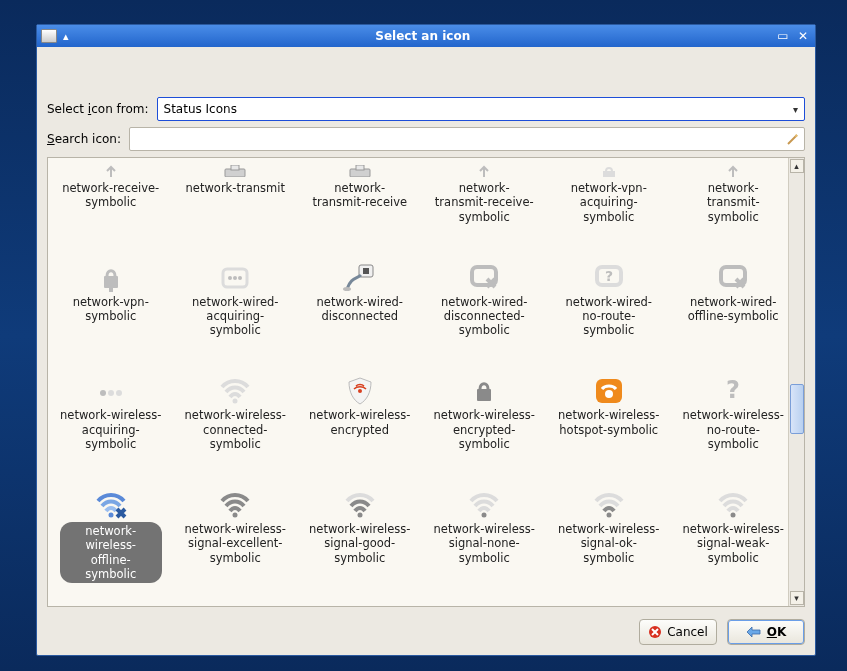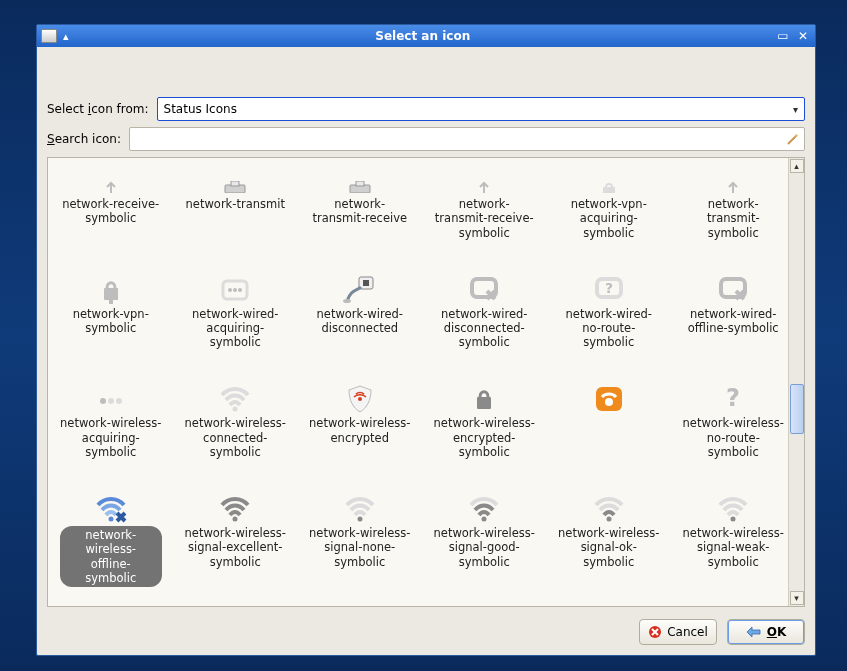--- a/index.html
+++ b/index.html
@@ -71,21 +71,21 @@
     width:14px; height:14px; background:#f4f1e8; border:1px solid #b8b4a8;
     font-size:9px; line-height:12px; text-align:center; color:#333; margin:1px 0;
   }
   .scrollbar .sb-track { flex:1; width:14px; position:relative; }
   .scrollbar .sb-thumb {
     position:absolute; left:0; width:14px; height:50px; top:210px;
     background:linear-gradient(90deg,#d8e4f8,#b8d0f0);
     border:1px solid #7a9ed8; border-radius:2px;
   }
   .grid {
-    flex:1; overflow:hidden; padding:20px 2px 4px 10px;
+    flex:1; overflow:hidden; padding:4px 2px 4px 10px;
     display:grid; grid-template-columns: repeat(6, 1fr);
     column-gap:2px; row-gap:10px;gap:19px;
   }
   .cell {
     display:flex; flex-direction:column; align-items:center; text-align:center;
     font-size:11.5px; line-height:1.25; color:#222; cursor:pointer;
     padding:2px 2px 4px 2px;
   }
   .cell .ico {
     width:36px; height:28px; margin-bottom:3px; display:flex;
@@ -300,20 +300,21 @@
             <div class="lbl">network-wireless-encrypted-symbolic</div>
           </div>
           <div class="cell">
             <div class="ico">
               <svg width="30" height="28" viewBox="0 0 30 28">
                 <rect x="2" y="2" width="26" height="24" rx="6" fill="#ef8a1c"></rect>
                 <path d="M8 12 C11 8 19 8 22 12" stroke="#fff" stroke-width="3" fill="none"></path>
                 <circle cx="15" cy="17" r="4" fill="#fff"></circle>
               </svg>
             </div>
+            <div class="lbl">network-wireless-hotspot-symbolic</div>
           </div>
           <div class="cell">
             <div class="ico">
               <svg width="24" height="26" viewBox="0 0 24 26">
                 <text x="12" y="20" text-anchor="middle" font-size="24" font-weight="bold" fill="#bdbdbd">?</text>
               </svg>
             </div>
             <div class="lbl">network-wireless-no-route-symbolic</div>
           </div>
           <div class="cell selected">
@@ -336,37 +337,37 @@
     <path d="M11 19 C14 15 18 15 21 19" stroke="#8a8a8a" stroke-width="4" fill="none"></path>
     <circle cx="16" cy="23" r="2.5" fill="#8a8a8a"></circle>
   </svg>
             </div>
             <div class="lbl">network-wireless-signal-excellent-symbolic</div>
           </div>
           <div class="cell">
             <div class="ico">
               <svg width="32" height="26" viewBox="0 0 32 26">
     <path d="M3 9 C10 1 22 1 29 9" stroke="#dcdcdc" stroke-width="4" fill="none"></path>
+    <path d="M7 14 C12 8 20 8 25 14" stroke="#8a8a8a" stroke-width="4" fill="none"></path>
+    <path d="M11 19 C14 15 18 15 21 19" stroke="#8a8a8a" stroke-width="4" fill="none"></path>
+    <circle cx="16" cy="23" r="2.5" fill="#8a8a8a"></circle>
+  </svg>
+            </div>
+            <div class="lbl">network-wireless-signal-good-symbolic</div>
+          </div>
+          <div class="cell">
+            <div class="ico">
+              <svg width="32" height="26" viewBox="0 0 32 26">
+    <path d="M3 9 C10 1 22 1 29 9" stroke="#dcdcdc" stroke-width="4" fill="none"></path>
     <path d="M7 14 C12 8 20 8 25 14" stroke="#dcdcdc" stroke-width="4" fill="none"></path>
     <path d="M11 19 C14 15 18 15 21 19" stroke="#dcdcdc" stroke-width="4" fill="none"></path>
     <circle cx="16" cy="23" r="2.5" fill="#8a8a8a"></circle>
   </svg>
             </div>
             <div class="lbl">network-wireless-signal-none-symbolic</div>
-          </div>
-          <div class="cell">
-            <div class="ico">
-              <svg width="32" height="26" viewBox="0 0 32 26">
-    <path d="M3 9 C10 1 22 1 29 9" stroke="#dcdcdc" stroke-width="4" fill="none"></path>
-    <path d="M7 14 C12 8 20 8 25 14" stroke="#8a8a8a" stroke-width="4" fill="none"></path>
-    <path d="M11 19 C14 15 18 15 21 19" stroke="#8a8a8a" stroke-width="4" fill="none"></path>
-    <circle cx="16" cy="23" r="2.5" fill="#8a8a8a"></circle>
-  </svg>
-            </div>
-            <div class="lbl">network-wireless-signal-good-symbolic</div>
           </div>
           <div class="cell">
             <div class="ico">
               <svg width="32" height="26" viewBox="0 0 32 26">
     <path d="M3 9 C10 1 22 1 29 9" stroke="#dcdcdc" stroke-width="4" fill="none"></path>
     <path d="M7 14 C12 8 20 8 25 14" stroke="#dcdcdc" stroke-width="4" fill="none"></path>
     <path d="M11 19 C14 15 18 15 21 19" stroke="#8a8a8a" stroke-width="4" fill="none"></path>
     <circle cx="16" cy="23" r="2.5" fill="#8a8a8a"></circle>
   </svg>
             </div>

